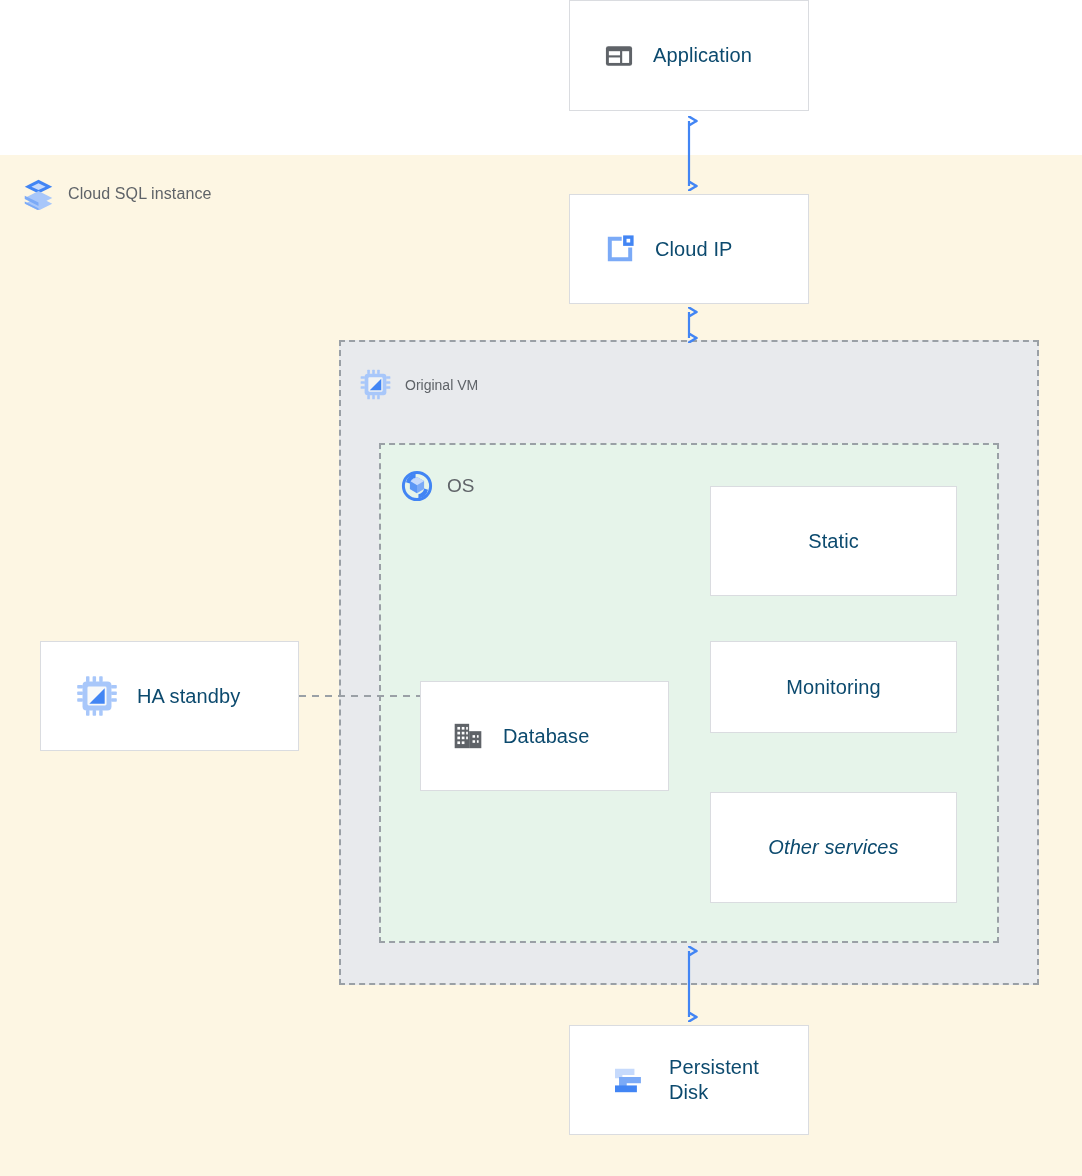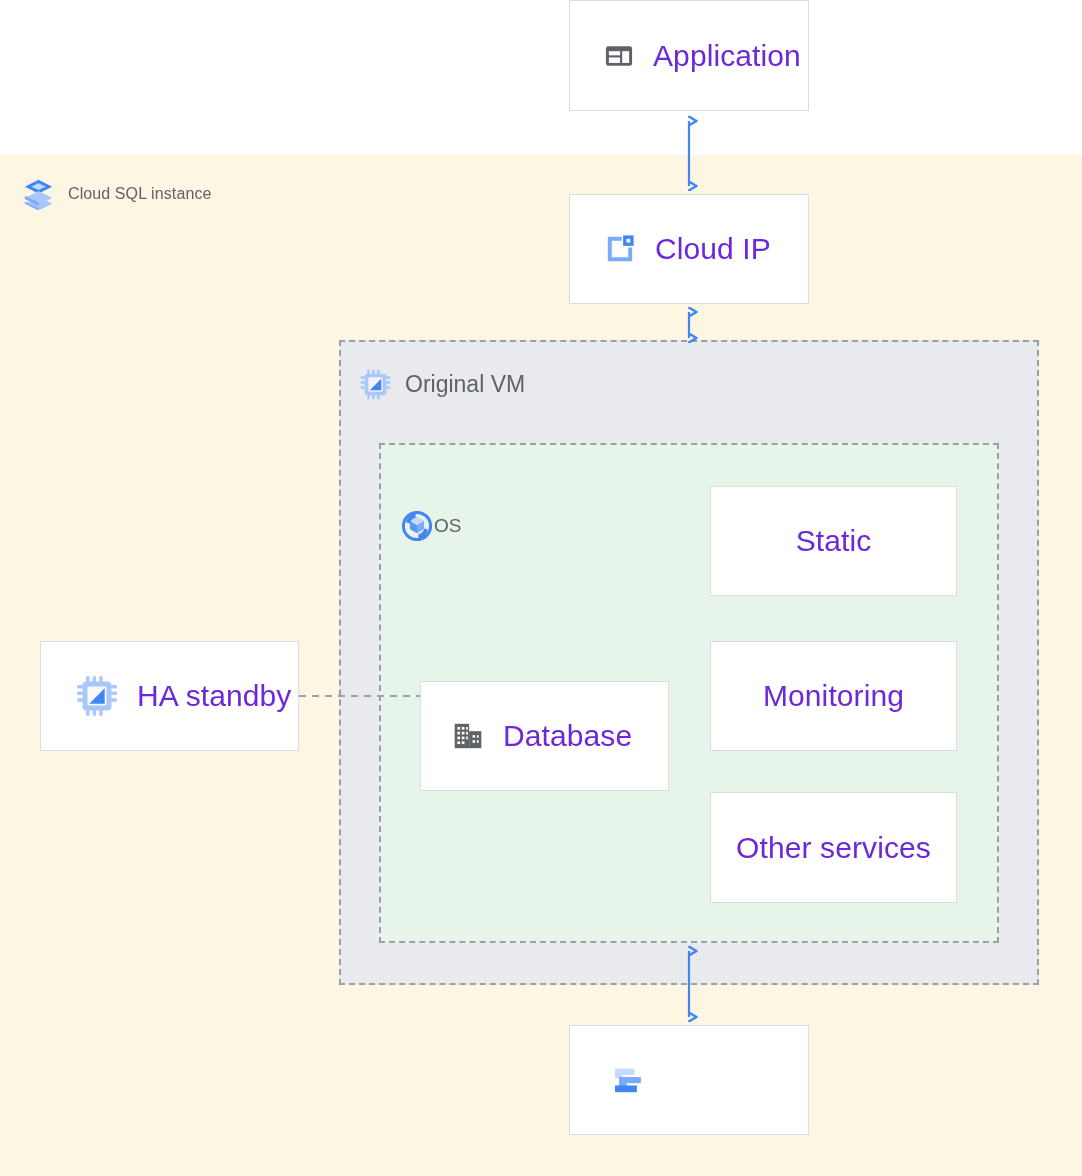--- a/index.html
+++ b/index.html
@@ -26,54 +26,54 @@
   
   .vm-region{
     position:absolute;left:339px;top:340px;width:700px;height:645px;
     background:#E8EAED;
     border:2px dashed #9AA0A6;
     box-sizing:border-box;
   }
   .vm-label{
     position:absolute;left:359px;top:368px;display:flex;align-items:center;gap:13px;
   }
-  .vm-label .txt{font-size:23px;color:#5F6368;white-space:nowrap;}
+  .vm-label .txt{font-size:14px;color:#5F6368;white-space:nowrap;}
 
   
   .os-region{
     position:absolute;left:379px;top:443px;width:620px;height:500px;
     background:#E6F4EA;
     border:2px dashed #9AA0A6;
     box-sizing:border-box;
   }
   .os-label{
-    position:absolute;left:400px;top:469px;display:flex;align-items:center;margin-top:40px;
+    position:absolute;left:400px;top:469px;display:flex;align-items:center;gap:13px;
   }
   .os-label .txt{font-size:19px;color:#5F6368;white-space:nowrap;}
 
   
   .node{
     position:absolute;background:#ffffff;border:1px solid #DADCE0;
     box-sizing:border-box;display:flex;align-items:center;
   }
   .node.center{justify-content:center;}
   .node .label{
-    font-size:30px;color:#6d28d9;letter-spacing:.1px;line-height:1.25;
+    font-size:20px;color:#0c4a6e;letter-spacing:.1px;line-height:1.25;
   }
   .node .label.multiline{white-space:pre-line;}
   .node-inner{display:flex;align-items:center;gap:18px;}
 
   
   #node-application{left:569px;top:0px;width:240px;height:111px;}
   #node-static-ip{left:569px;top:194px;width:240px;height:110px;}
   #node-ha-standby{left:40px;top:641px;width:259px;height:110px;}
   #node-database{left:420px;top:641px;width:249px;height:110px;margin-top:40px;}
   #node-logging{left:710px;top:486px;width:247px;height:110px;}
-  #node-monitoring{left:710px;top:641px;width:247px;height:110px;}
-  #node-other-services{left:710px;top:792px;width:247px;height:111px;}
+  #node-monitoring{left:710px;top:641px;width:247px;height:92px;}
+  #node-other-services{left:710px;top:792px;width:247px;height:111px;font-style:italic;}
   #node-persistent-disk{left:569px;top:1025px;width:240px;height:110px;}
 
   
   #connectors{position:absolute;left:0;top:0;width:1082px;height:1176px;pointer-events:none;}
 
   
   .icon{display:block;flex:0 0 auto;}
 </style>
 </head>
 <body>
@@ -241,16 +241,18 @@
     <span class="label">Other services</span>
   </div>
 
   <div class="node" id="node-persistent-disk">
     <div class="node-inner" style="padding-left:41px;gap:21px;">
       <svg class="icon" width="37" height="37" viewBox="0 0 24 24">
         <polygon points="2.6,4.4 15.2,4.4 15.2,8.4 7.4,8.4 7.4,10.6 2.6,10.6" fill="#C6DAFC"></polygon>
         <polygon points="5.2,9.8 19.4,9.8 19.4,13.8 10.2,13.8 10.2,16 5.2,16" fill="#7BAAF7"></polygon>
         <polygon points="2.6,15.2 16.8,15.2 16.8,19.6 2.6,19.6" fill="#4285F4"></polygon>
       </svg>
+      <span class="label multiline">Persistent
+Disk</span>
     </div>
   </div>
 
 </div>
 
 </body></html>

